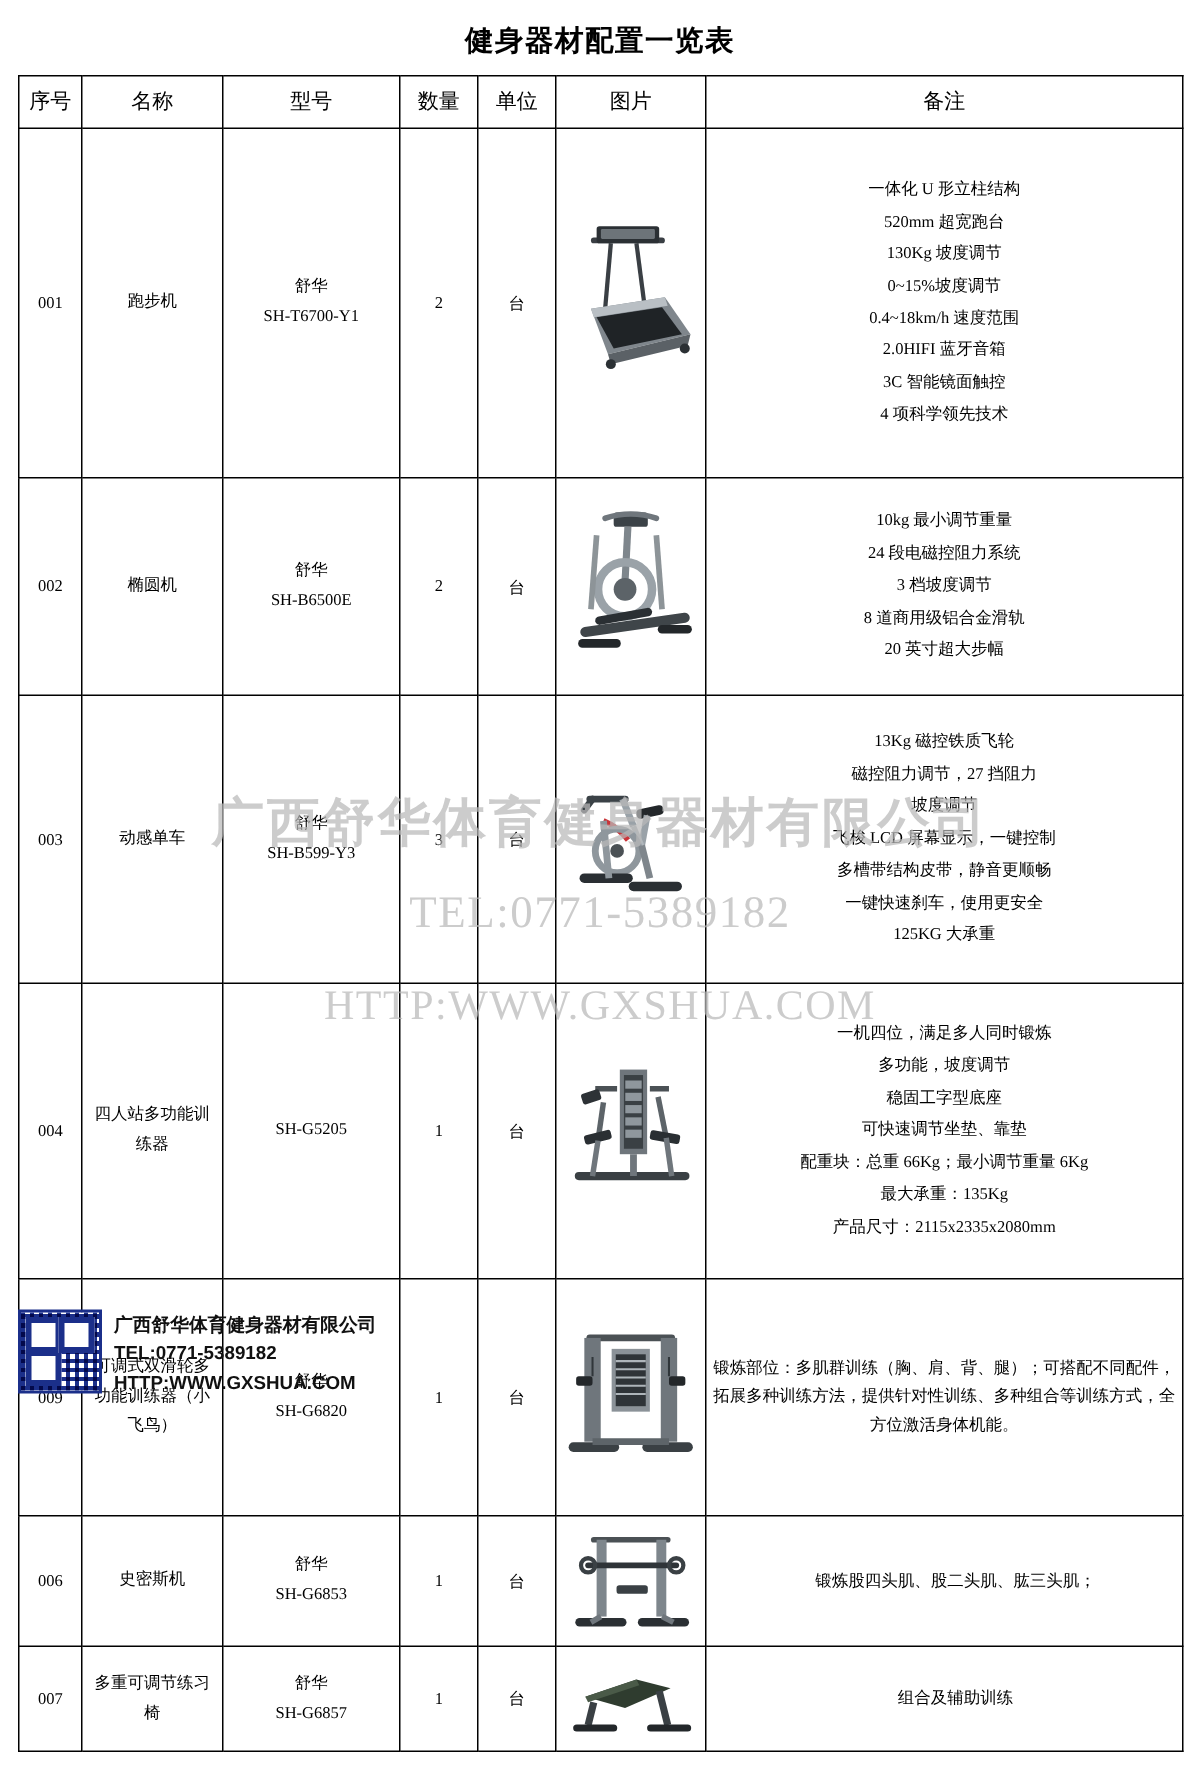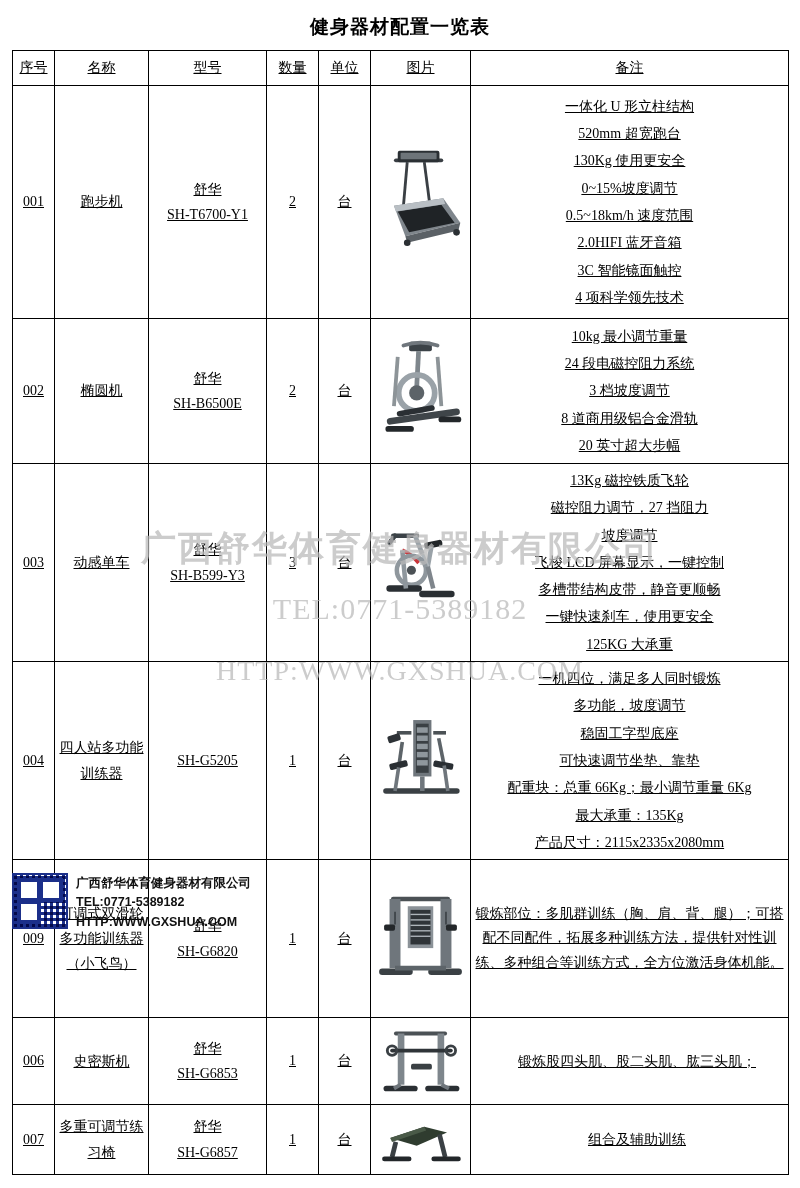--- a/index.html
+++ b/index.html
@@ -28,27 +28,26 @@
     font-weight: bold;
     letter-spacing: 1px;
     padding: 6px 0 10px 0;
   }
   table.equip {
     border-collapse: collapse;
     width: 776px;
     table-layout: fixed;
     position: relative;
     z-index: 2;
-    text-decoration: underline;
   }
   table.equip th, table.equip td {
     border: 1px solid #000;
     vertical-align: middle;
     text-align: center;
-    font-size: 14px;
+    font-size: 11px;
     padding: 3px 4px;
   }
   table.equip th {
     font-weight: normal;
     font-size: 14px;
     height: 28px;
   }
   col.c-no    { width: 42px; }
   col.c-name  { width: 94px; }
   col.c-model { width: 118px; }
@@ -210,23 +209,23 @@
               <path d="M20 64 L72 56 L74 62 L22 70 Z" fill="#b9bfc4"></path>
               <path d="M32 96 L90 82 L88 90 L34 103 Z" fill="#5b6166"></path>
               <circle cx="86" cy="92" r="3.5" fill="#2b3034"></circle>
               <circle cx="34" cy="103" r="3.5" fill="#2b3034"></circle>
             </svg>
           </div>
         </td>
         <td class="note">
           <div>一体化 U 形立柱结构</div>
           <div>520mm 超宽跑台</div>
-          <div>130Kg 使用更安全</div>
+          <div>130Kg 坡度调节</div>
           <div>0~15%坡度调节</div>
-          <div>0.5~18km/h 速度范围</div>
+          <div>0.4~18km/h 速度范围</div>
           <div>2.0HIFI 蓝牙音箱</div>
           <div>3C 智能镜面触控</div>
           <div>4 项科学领先技术</div>
         </td>
       </tr>
 
       <tr style="height:145px;">
         <td>002</td>
         <td class="name-cell">椭圆机</td>
         <td class="model-cell">

